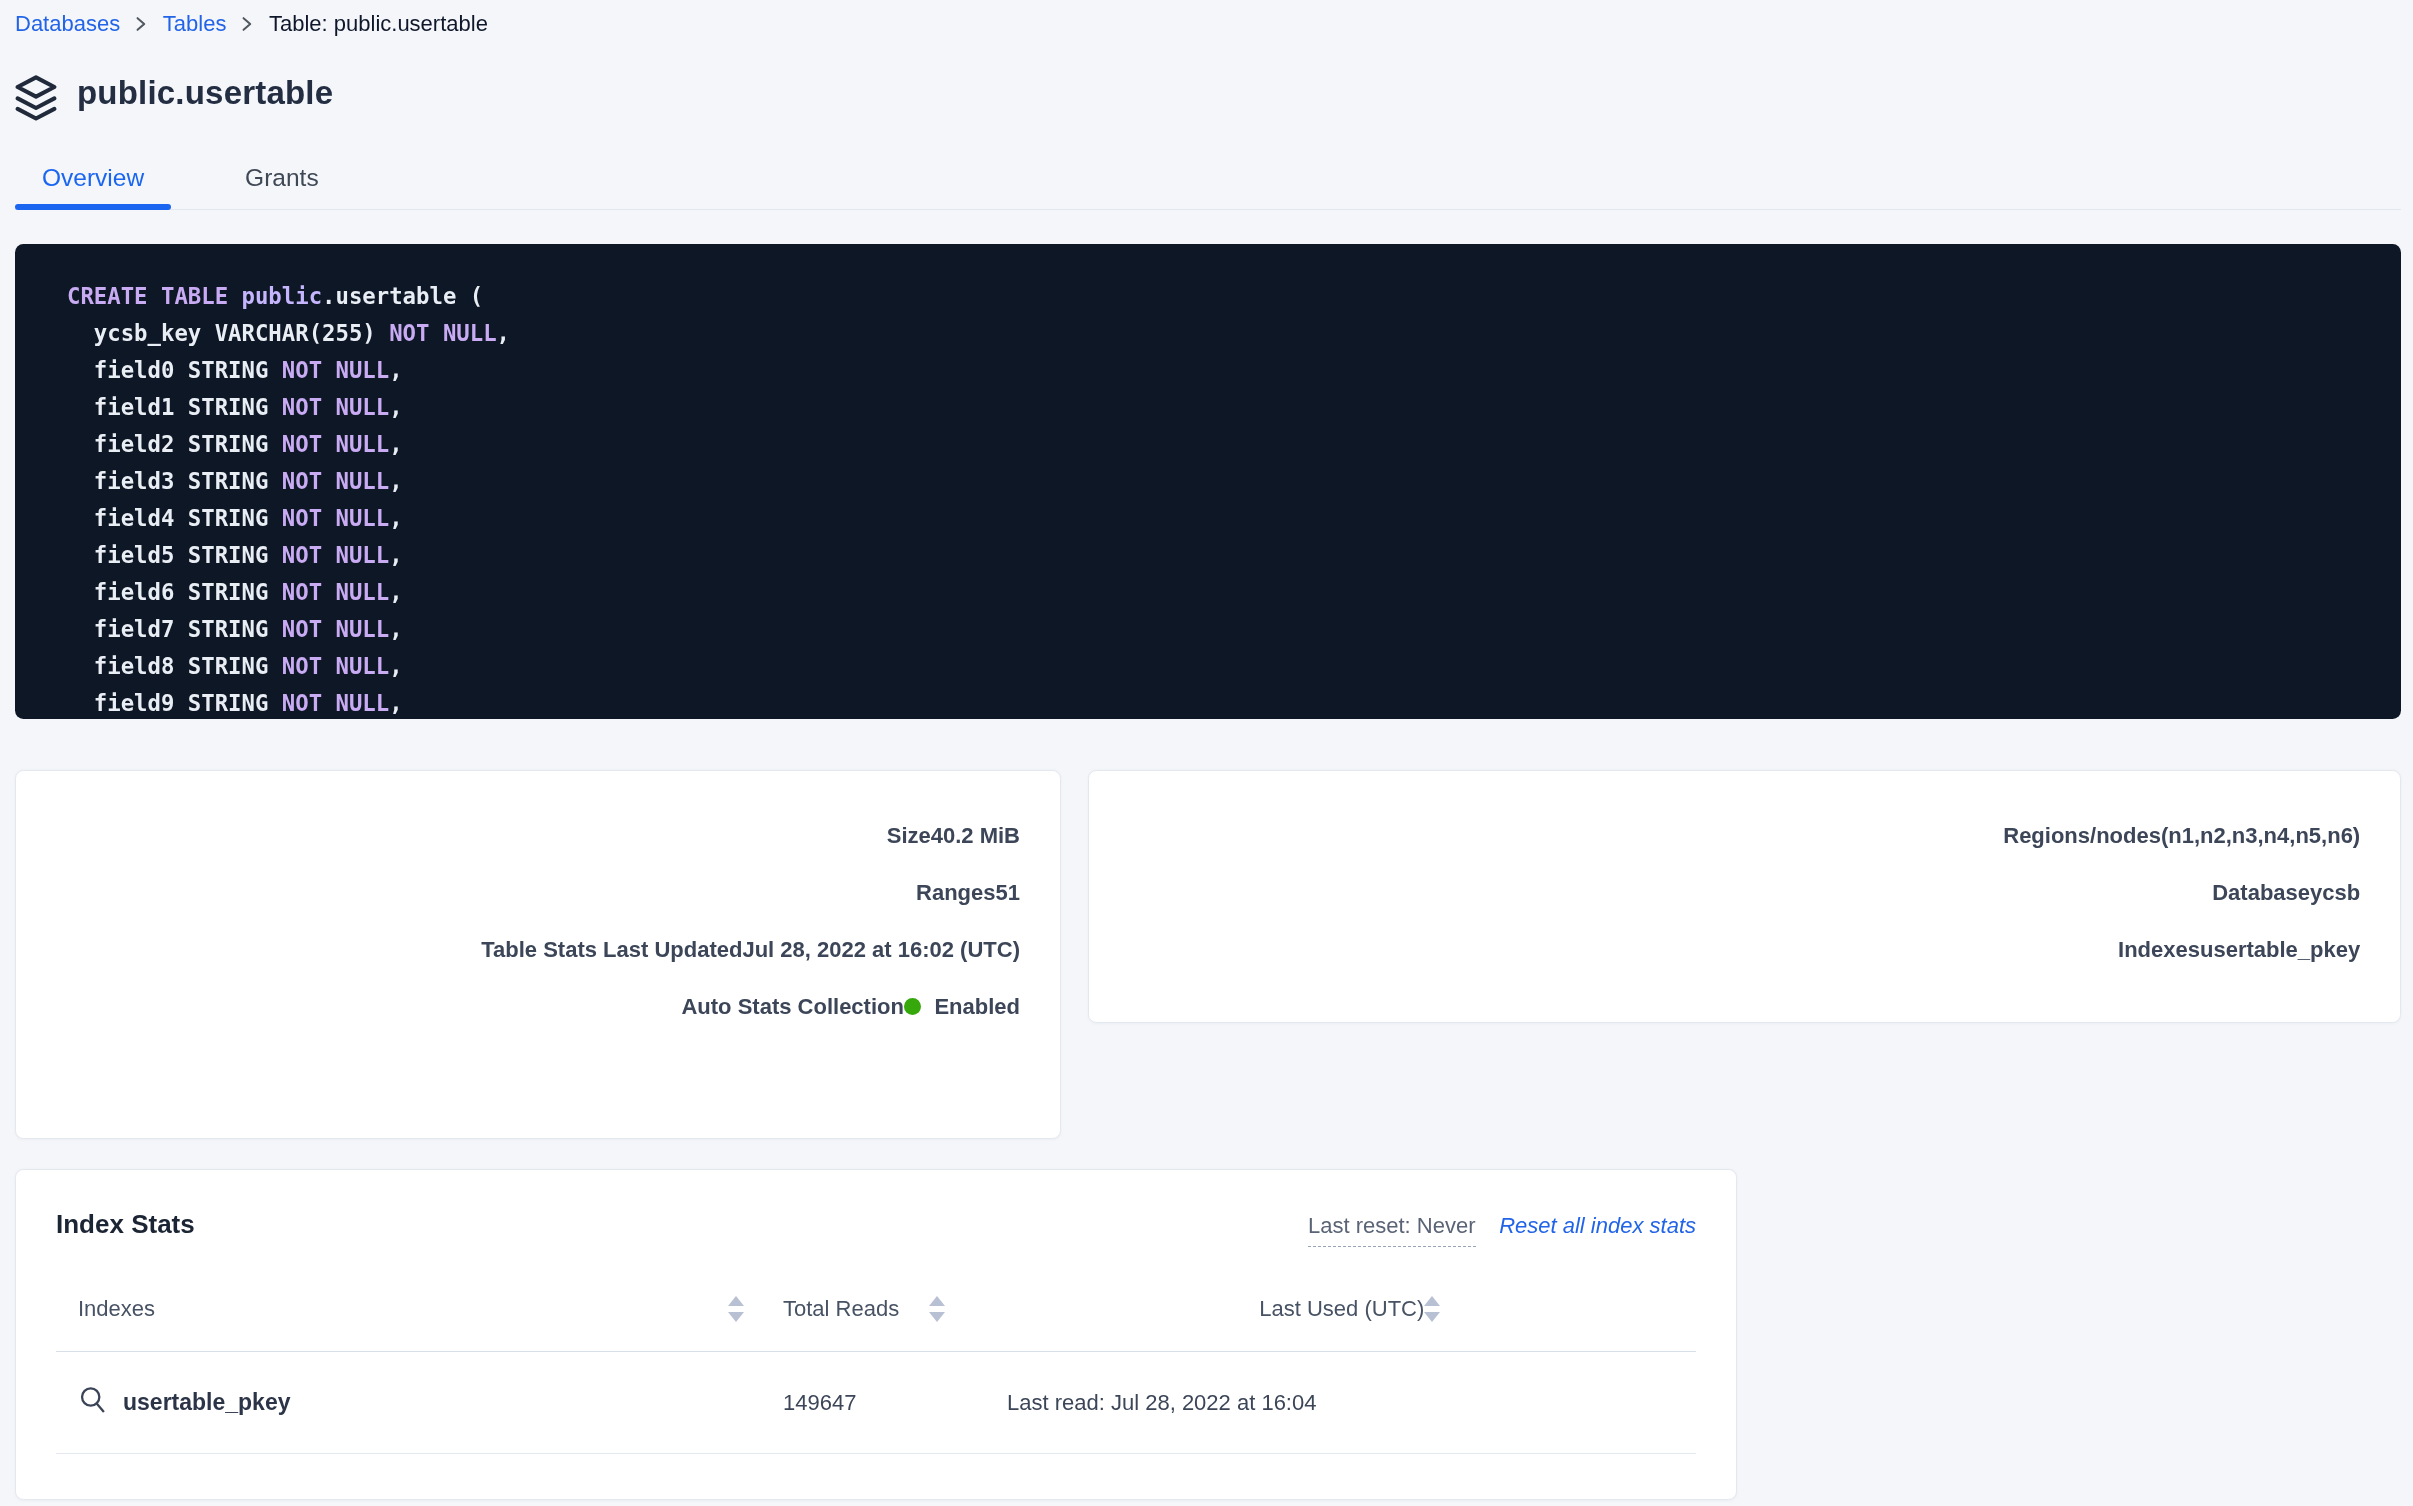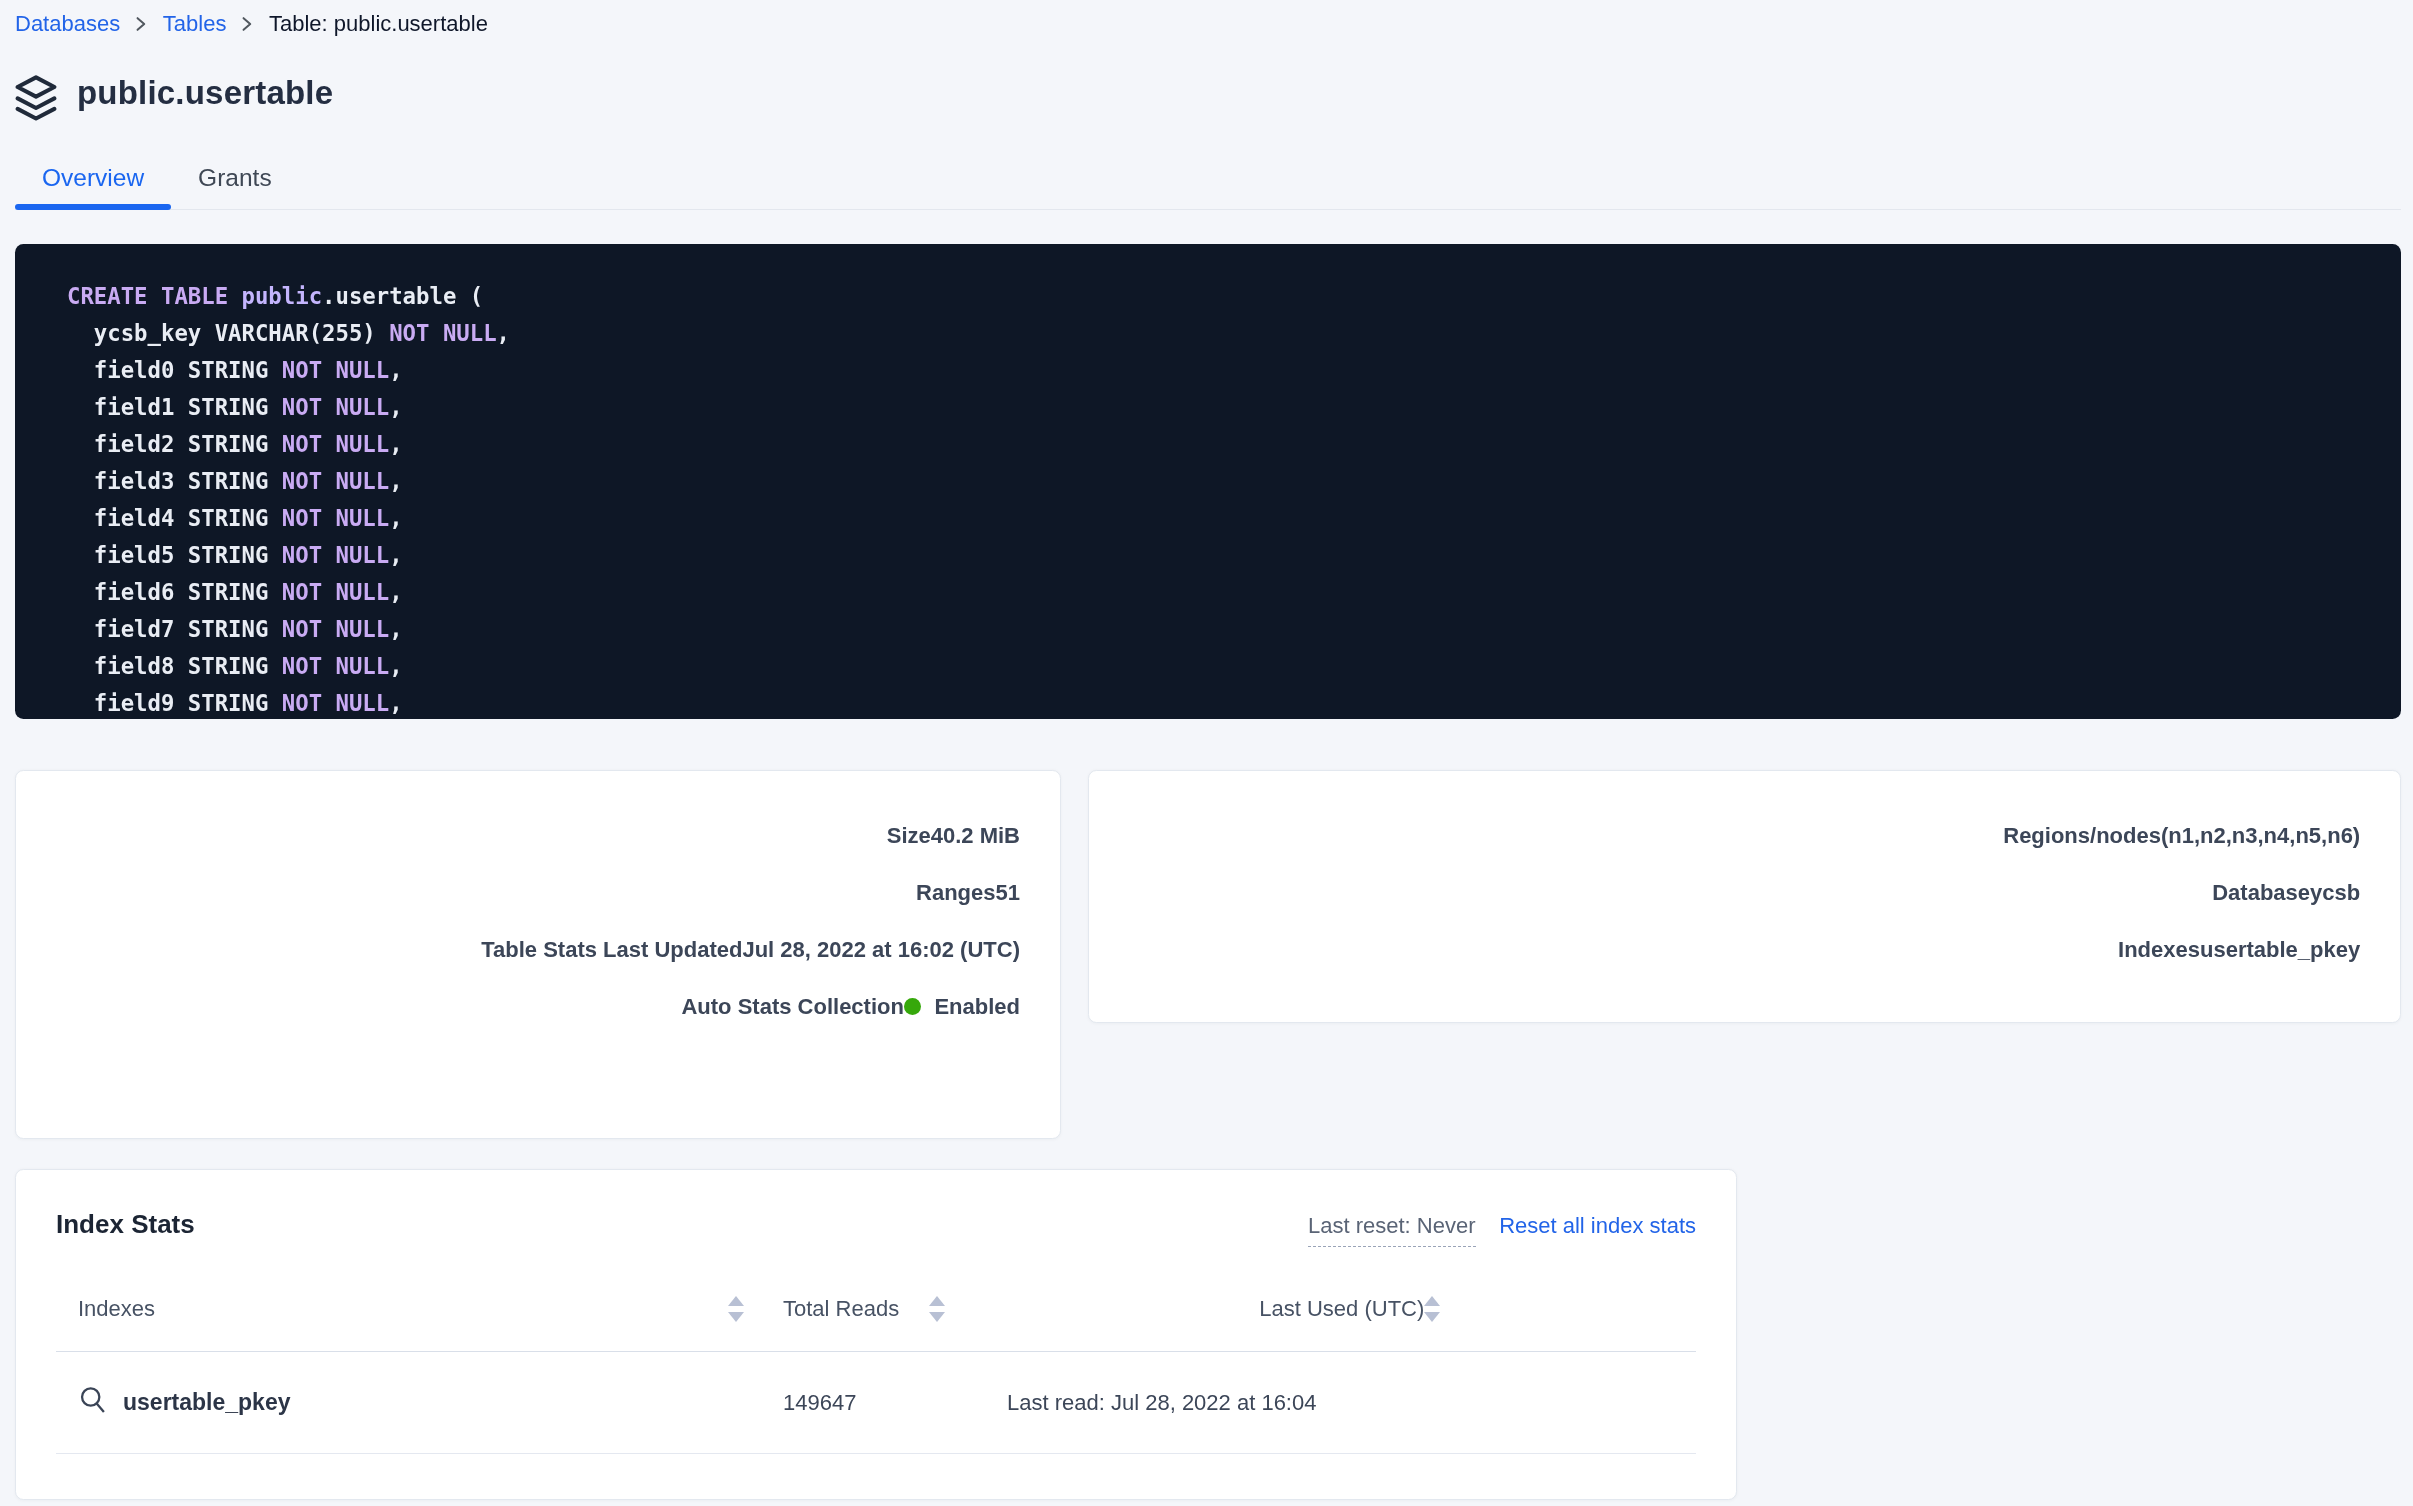--- a/index.html
+++ b/index.html
@@ -16,21 +16,21 @@
   .breadcrumb { display: flex; align-items: center; gap: 15px; padding-top: 11.8px; font-size: 22px; height: 37px; }
   .crumb-link { color: #2264e8; text-decoration: none; cursor: pointer; }
   .crumb-current { color: #0f172a; }
   .crumb-sep { display: flex; align-items: center; }
 
   
   .title-row { margin-top: 37px; display: flex; gap: 20px; height: 54px; }
   .page-title { font-size: 33px; font-weight: 700; color: #242e42; letter-spacing: 0.2px; }
 
   
-  .tabs { margin-top: 29px; border-bottom: 1.7px solid #e3e7ee; display: flex; }
+  .tabs { margin-top: 29px; border-bottom: 1.7px solid #e3e7ee; display: flex; gap: 47px; }
   .tab { font-size: 24.5px; padding: 6.7px 27px 17px; color: #3f4855; position: relative; cursor: pointer; background: none; border: none; font-family: inherit; }
   .tab.active { color: #1a66f0; }
   .tab.active::after { content: ""; position: absolute; left: 0; right: 0; bottom: -1.7px; height: 5.9px; border-radius: 3.4px; background: #1a66f0; }
 
   
   .code-block {
     margin-top: 34px;
     background: #0e1726;
     border-radius: 8.4px;
     height: 475px;
@@ -59,21 +59,21 @@
   .detail-row { display: flex; justify-content: flex-end; align-items: flex-start; height: 57px; font-size: 22px; color: #3c4658; font-weight: bold; }
   .detail-value { display: flex; align-items: center; }
   .status-dot { width: 17px; height: 17px; border-radius: 50%; background: #36a80b; display: inline-block; margin-right: 13.5px; }
 
   
   .index-card { margin-top: 30px; width: 1722px; height: 331px; padding: 39px 40px 0; }
   .index-header { display: flex; justify-content: space-between; align-items: baseline; }
   .index-title { font-size: 26px; font-weight: 700; color: #1c2534; }
   .reset-area { font-size: 22px; display: flex; align-items: flex-start; }
   .last-reset { color: #5a6476; border-bottom: 1.7px dashed #9aa4b8; padding-bottom: 7.6px; }
-  .reset-link { color: #2264e8; margin-left: 23.6px; text-decoration: none; font-weight: 500; cursor: pointer; }
+  .reset-link { color: #2264e8; margin-left: 23.6px; text-decoration: none; font-weight: 500; cursor: pointer; font-style: italic; }
 
   .tbl-header, .tbl-row { display: grid; grid-template-columns: 727px 224px 1fr; align-items: center; }
   .tbl-header { margin-top: 49px; padding-bottom: 29px; border-bottom: 1.7px solid #d9dfe9; font-size: 22px; color: #475264; }
   .th-cell { display: flex; align-items: center; cursor: pointer; background: none; border: none; font: inherit; color: inherit; text-align: left; }
   .th-first { padding-left: 22px; justify-content: space-between; padding-right: 39px; }
   .th-last  { justify-content: center; padding-right: 3.4px; }
   .th-gap   { margin-left: 30px; }
 
   .sort-icon { display: flex; flex-direction: column; gap: 5.9px; }
   .sort-icon i { display: block; width: 0; height: 0; border-left: 8.4px solid transparent; border-right: 8.4px solid transparent; }

